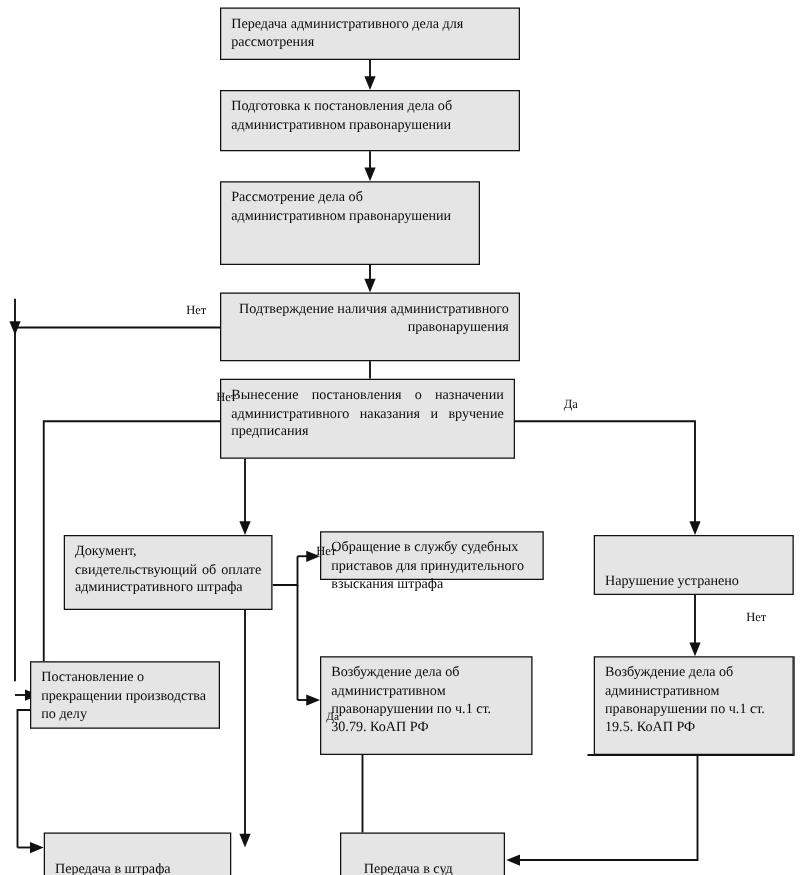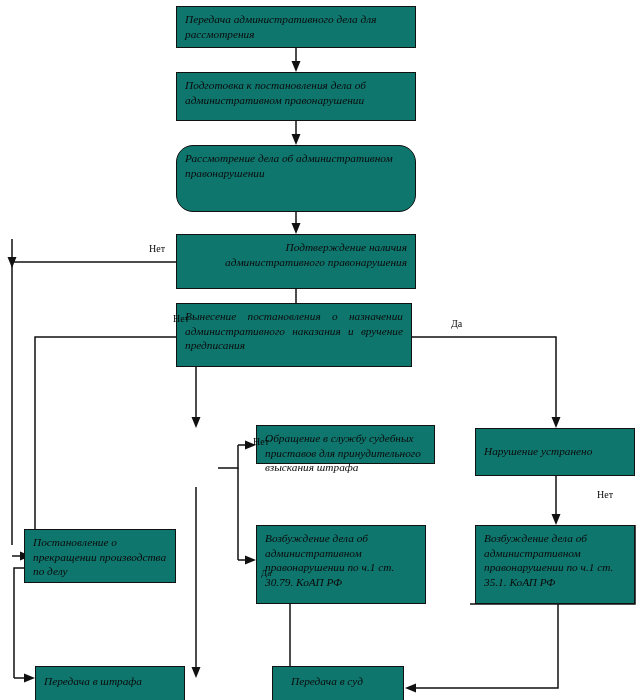--- a/index.html
+++ b/index.html
@@ -14,27 +14,26 @@
   }
   #canvas {
     position: absolute;
     left: 0; top: 0;
     width: 643px; height: 700px;
   }
   .node {
     position: absolute;
     box-sizing: border-box;
     border: 1.6px solid #111;
-    background: #0f766e;
+    background: #e5e5e5;
     color: #0a0a0a;
     font-size: 11.3px;
     line-height: 14.6px;
-    padding: 5px 8px 16px 8px;
+    padding: 5px 8px 2px 8px;
     z-index: 3;
-    font-style: italic;
   }
   .node.just {
     text-align: justify;
     text-align-last: left;
     -moz-text-align-last: left;
   }
   .node.mid {
     display: flex;
     align-items: flex-end;
   }
@@ -127,51 +126,54 @@
   </svg>
 
   <div class="node" style="left:176px; top:6px; width:240px; height:42px;">
     <span>Передача административного дела для рассмотрения</span>
   </div>
 
   <div class="node" style="left:176px; top:72px; width:240px; height:49px;">
     <span>Подготовка к постановления дела об административном правонарушении</span>
   </div>
 
-  <div class="node" style="left:176px; top:145px; width:240px; height:67px;border-radius:17px;">
+  <div class="node" style="left:176px; top:145px; width:208px; height:67px;">
     <span>Рассмотрение дела об административном правонарушении</span>
   </div>
 
   <div class="node" style="left:176px; top:234px; width:240px; height:55px;text-align:right;">
     <span>Подтверждение наличия административного правонарушения</span>
   </div>
 
   <div class="node just" style="left:176px; top:303px; width:236px; height:64px;">
     <span>Вынесение постановления о назначении административного наказания и вручение предписания</span>
   </div>
 
+  <div class="node just" style="left:51px; top:428px; width:167px; height:60px;">
+    <span>Документ, свидетельствующий об оплате административного штрафа</span>
+  </div>
 
   <div class="node" style="left:256px; top:425px; width:179px; height:39px;">
     <span>Обращение в службу судебных приставов для принудительного взыскания штрафа</span>
   </div>
 
   <div class="node mid" style="left:475px; top:428px; width:160px; height:48px;">
     <span>Нарушение устранено</span>
   </div>
 
   <div class="node" style="left:24px; top:529px; width:152px; height:54px;">
     <span>Постановление о прекращении производства по делу</span>
   </div>
 
   <div class="node" style="left:256px; top:525px; width:170px; height:79px;">
     <span>Возбуждение дела об административном правонарушении по ч.1 ст. 30.79. КоАП РФ</span>
   </div>
 
   <div class="node" style="left:475px; top:525px; width:160px; height:79px;">
-    <span>Возбуждение дела об административном правонарушении по ч.1 ст. 35.1. КоАП РФ</span>
+    <span>Возбуждение дела об административном правонарушении по ч.1 ст. 19.5. КоАП РФ</span>
   </div>
 
   <div class="node mid" style="left:35px; top:666px; width:150px; height:40px;">
     <span>Передача в штрафа</span>
   </div>
 
   <div class="node mid" style="left:272px; top:666px; width:132px; height:40px; padding-left:18px;">
     <span>Передача в суд</span>
   </div>
 

